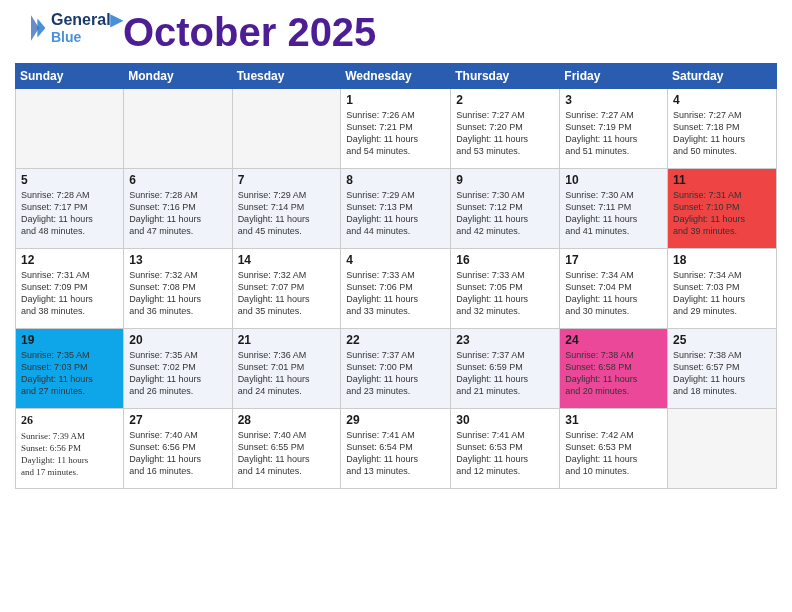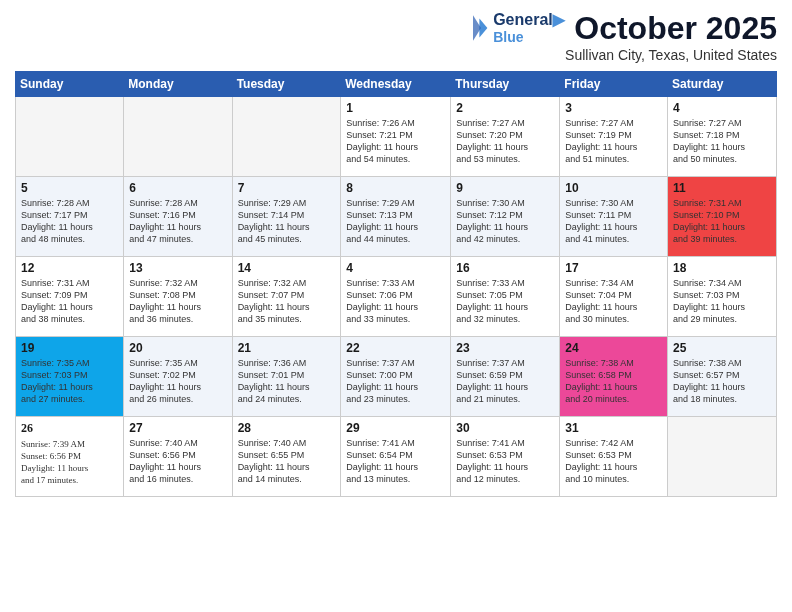--- a/index.html
+++ b/index.html
@@ -10,40 +10,40 @@
       height: 612px;
       overflow: hidden;
     }
     .page {
       width: 792px;
       min-height: 612px;
       padding: 10px 15px;
     }
     .header {
       display: flex;
-      justify-content: flex-end;
+      justify-content: flex-start;
       align-items: flex-start;
       margin-bottom: 8px;
     }
     .logo {
       display: flex;
       align-items: center;
     }
     .logo-icon {
       width: 32px;
       height: 32px;
       margin-right: 4px;
     }
     .title-block {
       text-align: right;
     }
     .month-title {
-      font-size: 32px;
+      font-size: 40px;
       font-weight: bold;
-      color: #0f172a;
+      color: #4c1d95;
     }
     .location {
       font-size: 14px;
       color: #333;
     }
     .calendar {
       width: 100%;
       border-collapse: collapse;
       font-size: 10px;
     }
@@ -94,21 +94,20 @@
         <polygon points="28,8 38,20 28,32" fill="#4a90d9"></polygon>
         <polygon points="20,4 30,20 20,36" fill="#2a5db0" opacity="0.7"></polygon>
       </svg>
       <div>
         <div style="font-size:16px;font-weight:bold;color:#1a3a6b;">General<span style="color:#4a90d9;">▶</span></div>
         <div style="font-size:14px;font-weight:bold;color:#4a90d9;">Blue</div>
       </div>
     </div>
     <div class="title-block">
       <div class="month-title">October 2025</div>
-      <div class="location">Sullivan City, Texas, United States</div>
     </div>
   </div>
 
   <table class="calendar">
     <thead>
       <tr>
         <th>Sunday</th>
         <th>Monday</th>
         <th>Tuesday</th>
         <th>Wednesday</th>

